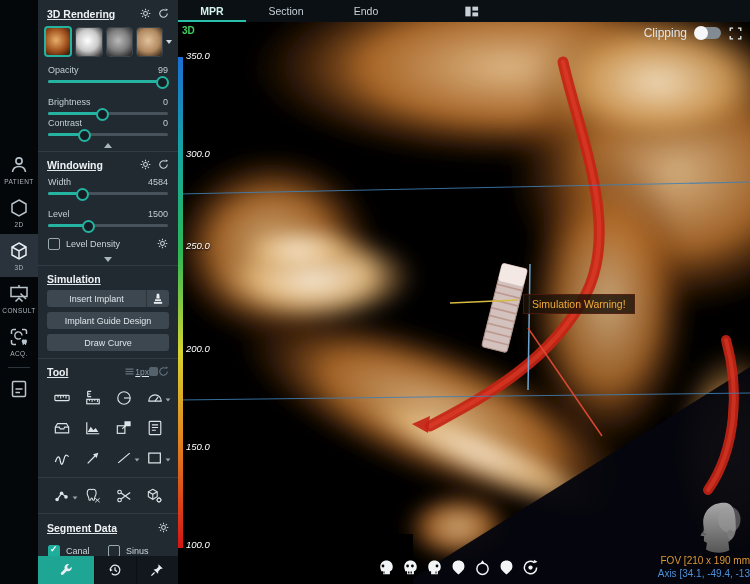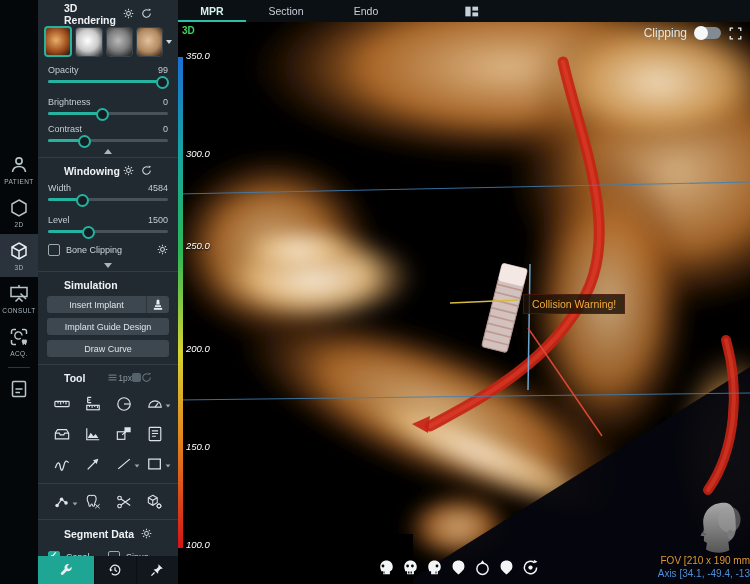--- a/index.html
+++ b/index.html
@@ -10,21 +10,21 @@
   
   #rail{position:absolute;left:0;top:0;width:38px;height:584px;background:#04070a;}
   .rail-item{width:38px;padding:7px 0 6px;display:flex;flex-direction:column;align-items:center;gap:3px;cursor:pointer;}
   .rail-item svg{width:20px;height:20px;color:#b9c4cb;}
   .rail-item .rlabel{font-size:6.5px;letter-spacing:.4px;color:#aab5bc;}
   .rail-item.active{background:#2a333b;}
   .rail-item.active svg{color:#e8eef2;}
   .rail-div{width:22px;height:1px;background:#2c353c;margin:4px auto;}
   
   #panel{position:absolute;left:38px;top:0;width:140px;height:584px;background:#212a31;}
-  .sec-header{display:flex;align-items:center;padding:0 26px;height:15px;}
+  .sec-header{display:flex;align-items:center;padding:0 9px;height:15px;text-decoration:underline;}
   .sec-title{font-size:10.5px;font-weight:bold;color:#eef2f4;}
   .hicons{margin-left:auto;display:flex;gap:7px;align-items:center;}
   .hicons svg{width:11px;height:11px;}
   .divider{height:1px;background:#313c44;margin:0;}
   .thumbs{display:flex;gap:3px;padding:0 6px;align-items:center;}
   .thumb{width:28px;height:28px;border-radius:4px;border:1px solid #3a444c;cursor:pointer;}
   .thumb.sel{border:2px solid #23b3a0;width:27px;height:27px;}
   .t1{background:radial-gradient(circle at 42% 45%,#e8b06a 0%,#a0501e 55%,#2a0f04 100%);}
   .t2{background:radial-gradient(circle at 45% 45%,#ffffff 0%,#c9c9c9 50%,#1f1f1f 100%);}
   .t3{background:radial-gradient(circle at 45% 45%,#b9b9b9 0%,#7e7e7e 50%,#181818 100%);}
@@ -315,21 +315,21 @@
 
   <div class="srow" style="margin-top:13px">
     <span>Brightness</span>
     <span class="sval">0</span>
   </div>
   <div class="track">
         <div class="fill" style="width:45%"></div>
         <div class="knob" style="left:45%"></div>
       </div>
 
-  <div class="srow" style="margin-top:8px">
+  <div class="srow" style="margin-top:2px">
     <span>Contrast</span>
     <span class="sval">0</span>
   </div>
   <div class="track">
         <div class="fill" style="width:30%"></div>
         <div class="knob" style="left:30%"></div>
       </div>
 
   <div class="collapse" style="margin-top:4px">
         <span class="car-up"></span>
@@ -362,21 +362,21 @@
     <span class="sval">1500</span>
   </div>
   <div class="track">
         <div class="fill" style="width:33%"></div>
         <div class="knob" style="left:33%"></div>
       </div>
 
   <div class="chkrow" style="margin-top:10px">
     <label class="chk">
       <span class="box"></span>
-      <span>Bone Clipping</span>
+      <span>Level Density</span>
     </label>
     <span class="hicons">
           <svg class="ic">
             <use href="#i-gear"></use>
           </svg>
         </span>
   </div>
 
   <div class="collapse" style="margin-top:4px">
         <span class="car-dn"></span>
@@ -675,21 +675,21 @@
   </div>
 
   <div id="scalebar"></div>
   <span class="scale-lbl" style="top:28px">350.0</span>
   <span class="scale-lbl" style="top:126px">300.0</span>
   <span class="scale-lbl" style="top:218px">250.0</span>
   <span class="scale-lbl" style="top:321px">200.0</span>
   <span class="scale-lbl" style="top:419px">150.0</span>
   <span class="scale-lbl" style="top:517px">100.0</span>
 
-  <div id="collision">Collision Warning!</div>
+  <div id="collision">Simulation Warning!</div>
 
   <div id="orient-row">
     <span class="ob">
           <svg>
             <use href="#o-skull"></use>
             <circle cx="5" cy="7" r="1.4" fill="#05080b"></circle>
             <path d="M6 12.5v2" stroke="#05080b" stroke-width="1"></path>
           </svg>
         </span>
     <span class="ob">

